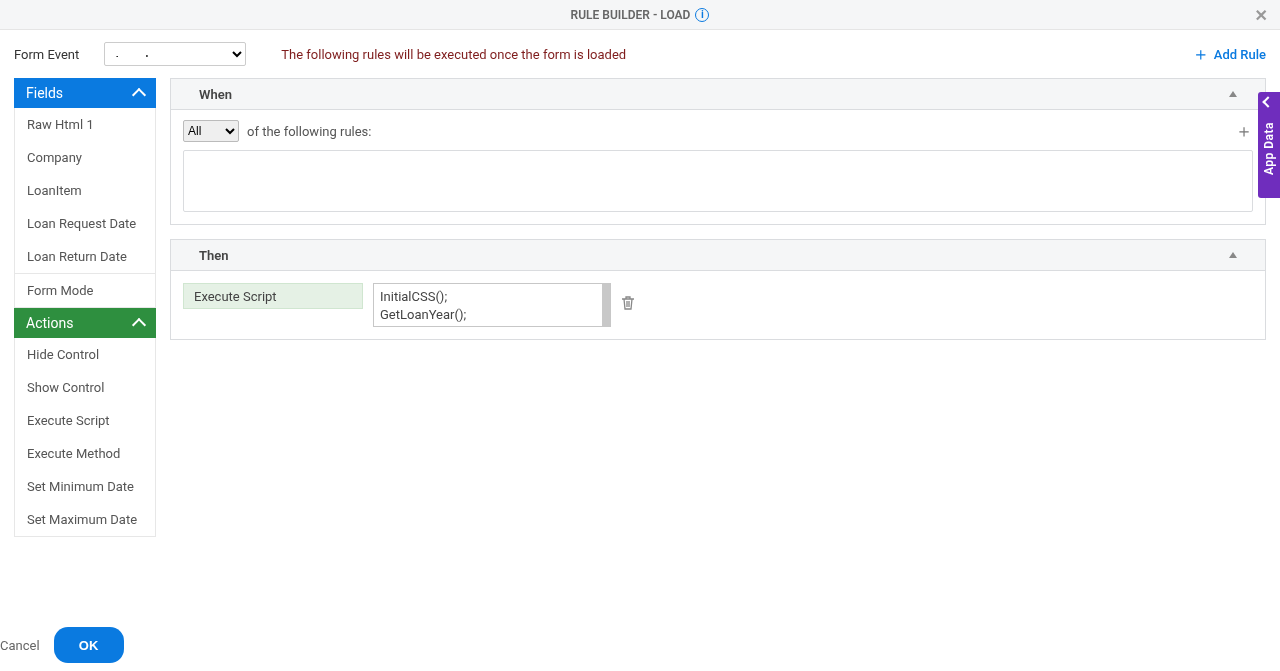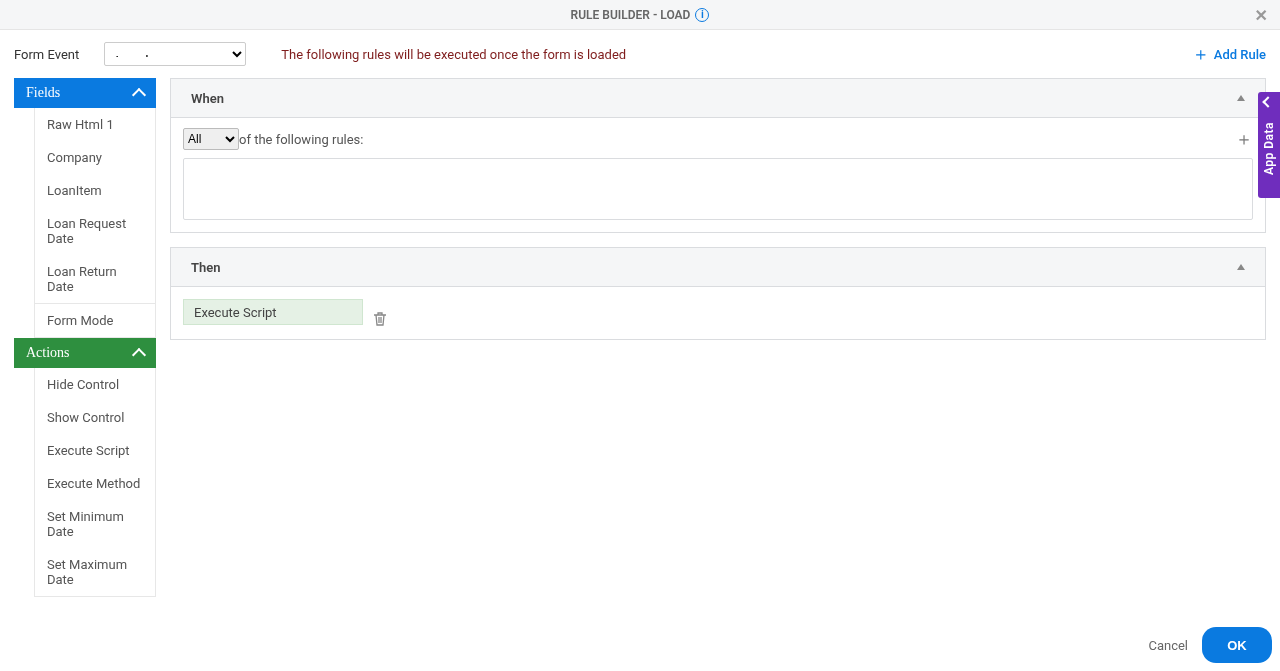--- a/index.html
+++ b/index.html
@@ -96,76 +96,75 @@
   }
   .sb-head {
     height: 30px;
     display: flex;
     align-items: center;
     justify-content: space-between;
     padding: 0 12px;
     color: #fff;
     font-size: 14px;
     cursor: pointer;
-    font-family: Liberation Serif, serif;
   }
   .sb-head.blue { background: #0a7ae0; }
   .sb-head.green { background: #2e8f3f; gap: 32px; }
   .sb-head .chev-up {
     width: 10px; height: 10px;
     border-left: 2px solid #fff;
     border-top: 2px solid #fff;
     transform: rotate(45deg);
     margin-top: 3px;
   }
   .sb-body {
     border: 1px solid #e7e7e7;
     border-top: none;
-    margin-left: 20px;
   }
   .sb-item {
     display: block;
     padding: 9px 12px;
     font-size: 13px;
     color: #555;
     cursor: pointer;
   }
   .sb-item + .sb-item { border-top: none; }
 
   
   .rule-area {
     flex: 1 1 auto;
     min-width: 0;
   }
   .sec-head {
-    height: 40px;
+    height: 32px;
     background: #f5f6f7;
     border: 1px solid #dadcdf;
     display: flex;
     align-items: center;
     justify-content: space-between;
-    padding: 0 20px;
+    padding: 0 28px;
     font-size: 13px;
     font-weight: 600;
     color: #444;
   }
   .sec-head .collapse-up {
     width: 0; height: 0;
     border-left: 4px solid transparent;
     border-right: 4px solid transparent;
     border-bottom: 6px solid #888;
   }
   .when-body {
     border: 1px solid #dadcdf;
     border-top: none;
     padding: 10px 12px 12px 12px;
   }
   .when-row {
     display: flex;
     align-items: center;
+    gap: 8px;
   }
   .when-row select {
     width: 56px;
     height: 22px;
     border: 1px solid #bbb;
     border-radius: 2px;
     font-size: 12px;
   }
   .when-row .text { color: #555; font-size: 13px; }
   .when-row .spacer { flex: 1 1 auto; }
@@ -262,23 +261,22 @@
 
   
   .footer {
     position: absolute;
     bottom: 0;
     left: 0;
     right: 0;
     height: 52px;
     display: flex;
     align-items: center;
-    justify-content: flex-end;
     gap: 14px;
-    padding-right: 8px;
+    padding-right: 18px;
   }
   .cancel-btn {
     color: #666;
     font-size: 13px;
     cursor: pointer;
   }
   .ok-btn {
     background: #0a7ae0;
     color: #fff;
     font-weight: 700;
@@ -370,20 +368,25 @@
 
     <div class="sec-head">
       <span>Then</span>
       <span class="collapse-up"></span>
     </div>
     <div class="then-body">
       <div class="action-row">
         <div class="action-tag">
           <span>Execute Script</span>
         </div>
+        <div class="script-box">
+          <div>InitialCSS();</div>
+          <div>GetLoanYear();</div>
+          <div class="scrollbar"></div>
+        </div>
         <div class="trash-icon">
           <svg viewBox="0 0 14 16" width="14" height="16" fill="none" stroke="#888" stroke-width="1.3">
             <path d="M1 4h12M5 4V2h4v2M3 4l1 10h6l1-10"></path>
             <path d="M6 6v6M8 6v6"></path>
           </svg>
         </div>
       </div>
     </div>
   </div>
 </div>

